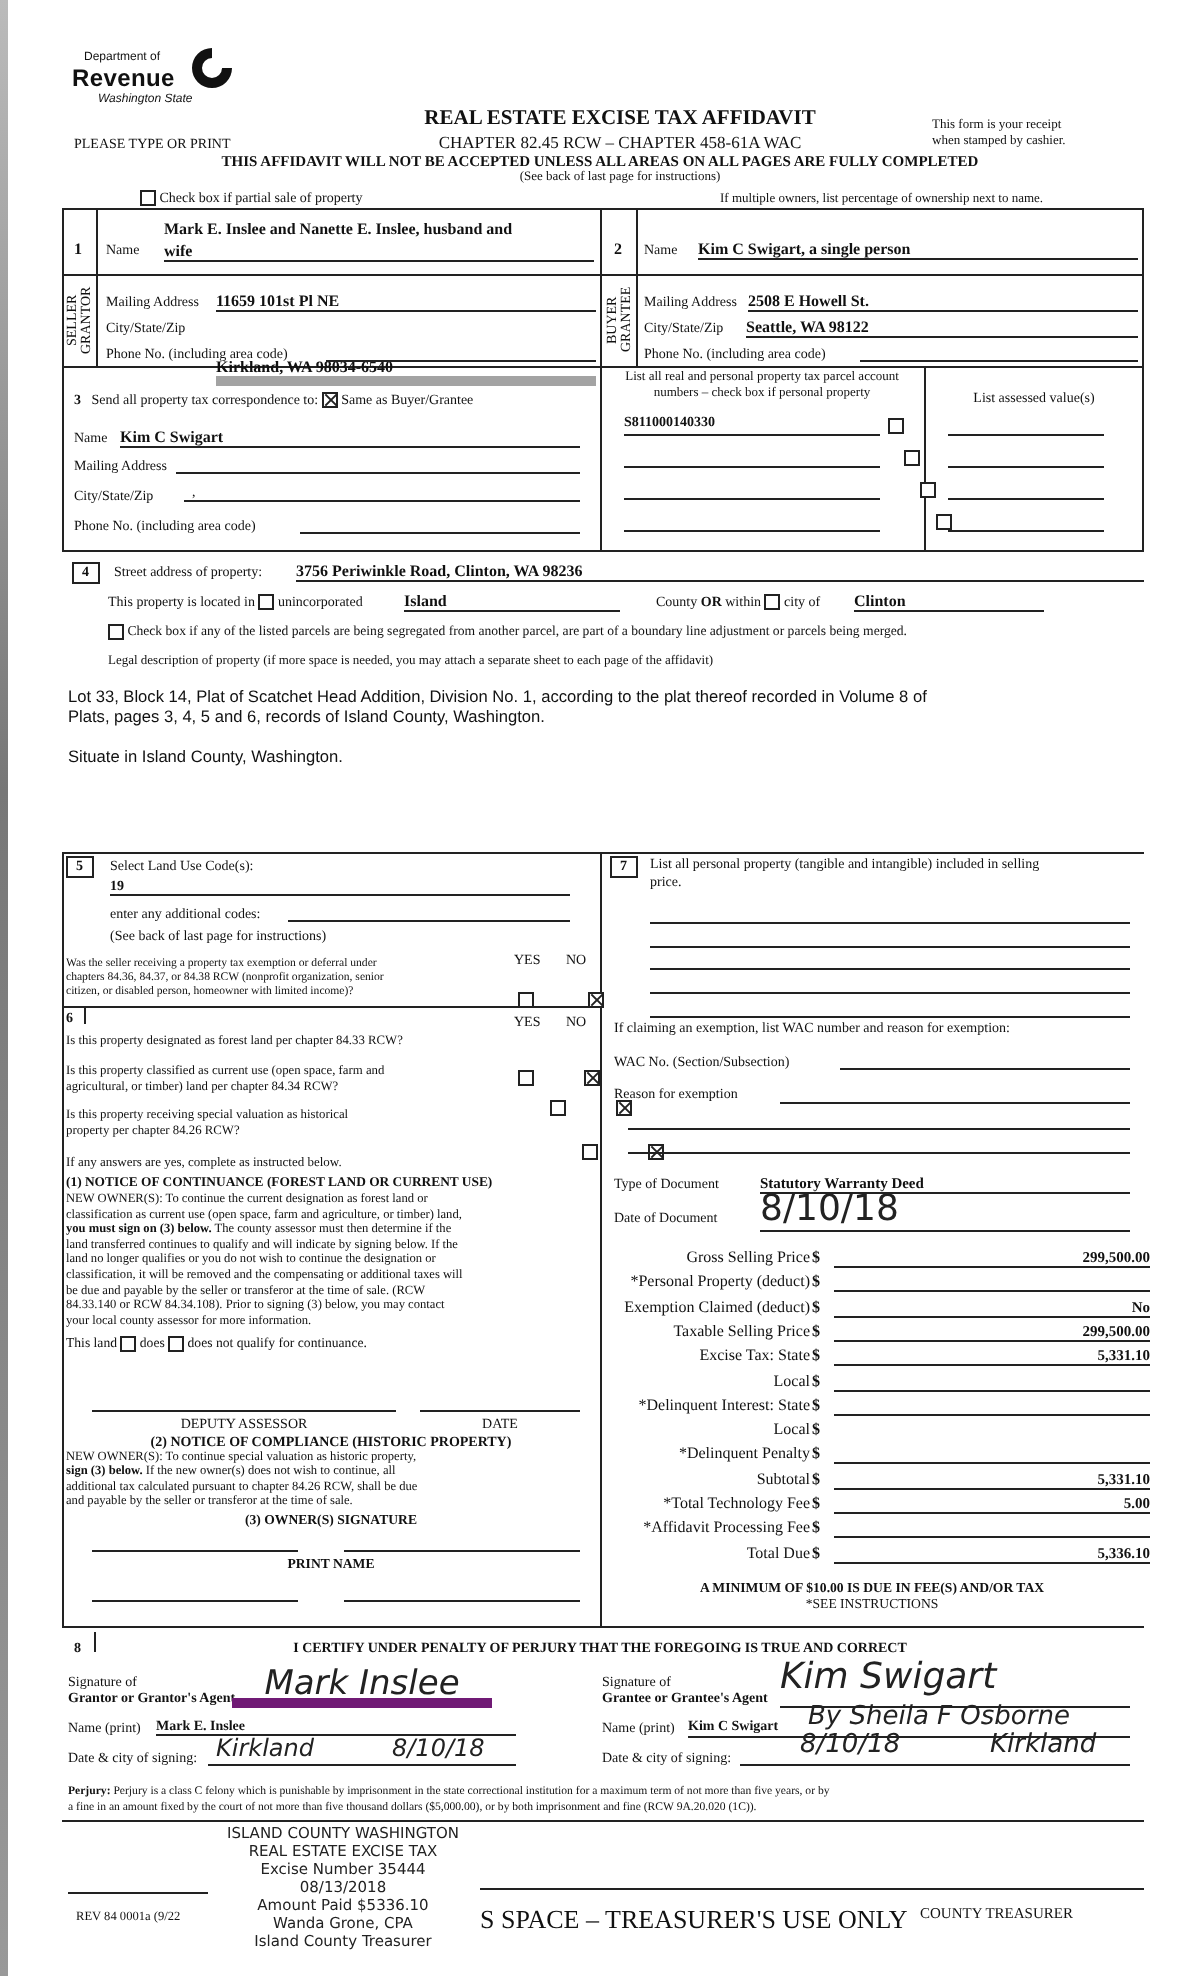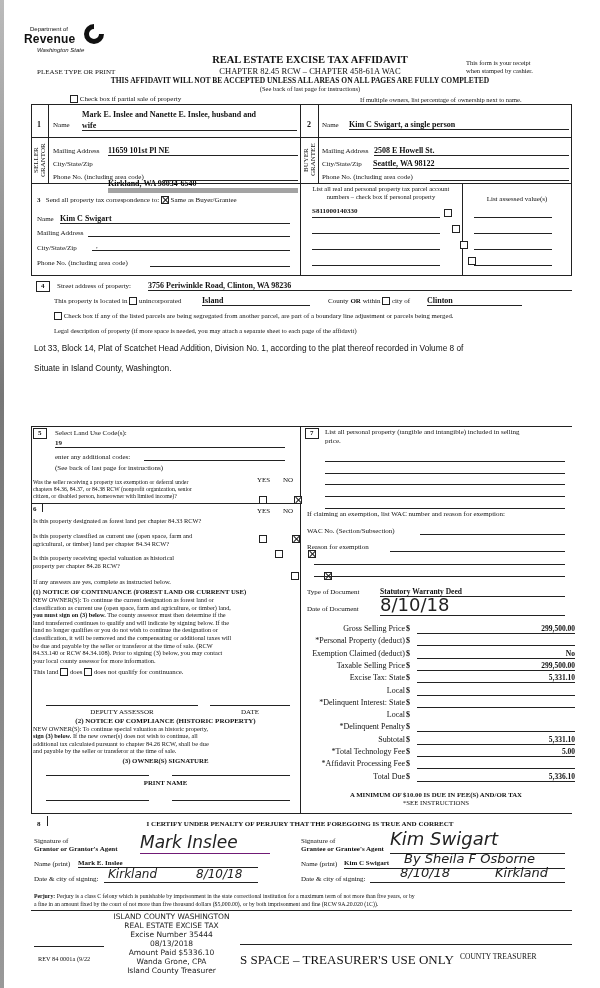--- a/index.html
+++ b/index.html
@@ -28,21 +28,21 @@
   .stamp { font-family: "DejaVu Sans", sans-serif; font-size: 7.5px; line-height: 9px; text-align: center; color: #222; }
 </style>
 </head>
 <body>
 
 
 
 <div class="abs leftbar"></div>
 
 
-<div class="abs" style="left:20px;top:14px;width:100px;height:40px;text-align:center;">
+<div class="abs" style="left:32px;top:14px;width:100px;height:40px;text-align:center;">
   <div class="abs sans" style="left:10px;top:12px;font-size:6px;">Department of</div>
   <div class="abs sans b" style="left:4px;top:18px;font-size:12px;letter-spacing:0.2px;">Revenue</div>
   <div class="abs sans" style="left:17px;top:33px;font-size:6px;font-style:italic;">Washington State</div>
   <svg class="abs" style="left:62px;top:8px;" width="24" height="24" viewBox="0 0 24 24">
     <path d="M12 2 A10 10 0 1 0 22 12 L17 12 A5 5 0 1 1 12 7 Z" fill="#111"></path>
     <path d="M10 12 Q14 8 18 11 Q15 15 11 14 Z" fill="#fff"></path>
   </svg>
 </div>
 
 <div class="abs c b" style="left:200px;top:54px;width:220px;font-size:10.5px;">REAL ESTATE EXCISE TAX AFFIDAVIT</div>
@@ -138,20 +138,21 @@
   <span>city of</span>
 </div>
 <div class="abs fill" style="left:427px;top:296px;width:95px;border-bottom:1px solid #222;">Clinton</div>
 <div class="abs" style="left:54px;top:312px;font-size:6.8px;">
   <span class="chk"></span>
   <span>Check box if any of the listed parcels are being segregated from another parcel, are part of a boundary line adjustment or parcels being merged.</span>
 </div>
 <div class="abs" style="left:54px;top:327px;font-size:6.5px;">Legal description of property (if more space is needed, you may attach a separate sheet to each page of the affidavit)</div>
 <div class="abs sans" style="left:34px;top:343px;width:540px;font-size:8.3px;line-height:10px;">
   <div>Lot 33, Block 14, Plat of Scatchet Head Addition, Division No. 1, according to the plat thereof recorded in Volume 8 of</div>
+  <div>Plats, pages 3, 4, 5 and 6, records of Island County, Washington.</div>
   <div style="margin-top:10px;">Situate in Island County, Washington.</div>
 </div>
 
 
 <div class="abs hl" style="left:31px;top:426px;width:541px;"></div>
 <div class="abs vl" style="left:300px;top:426px;height:387px;"></div>
 <div class="abs vl" style="left:31px;top:426px;height:387px;"></div>
 <div class="abs hl" style="left:31px;top:813px;width:541px;"></div>
 
 
@@ -320,21 +321,21 @@
 
 
 <div class="abs b" style="left:37px;top:820px;font-size:7px;">8</div>
 <div class="abs vl" style="left:47px;top:816px;height:10px;"></div>
 <div class="abs c b" style="left:100px;top:820px;width:400px;font-size:7px;">I CERTIFY UNDER PENALTY OF PERJURY THAT THE FOREGOING IS TRUE AND CORRECT</div>
 
 <div class="abs" style="left:34px;top:837px;font-size:7px;line-height:8px;">
   <div>Signature of</div>
   <div class="b">Grantor or Grantor's Agent</div>
 </div>
-<div class="abs sig" style="left:140px;top:832px;width:130px;border-bottom:1px solid #701a75;height:22px;font-size:17px;">Mark Inslee</div>
+<div class="abs sig" style="left:116px;top:832px;width:130px;border-bottom:5px solid #701a75;height:22px;font-size:17px;text-align:center;">Mark Inslee</div>
 <div class="abs" style="left:34px;top:860px;font-size:7px;">Name (print)</div>
 <div class="abs fill" style="left:78px;top:859px;width:180px;border-bottom:1px solid #222;font-size:7px;">Mark E. Inslee</div>
 <div class="abs" style="left:34px;top:875px;font-size:7px;">Date &amp; city of signing:</div>
 <div class="abs" style="left:104px;top:867px;width:154px;border-bottom:1px solid #222;height:16px;">
   <span class="abs sig" style="left:4px;top:0;font-size:12px;">Kirkland</span>
   <span class="abs sig" style="left:92px;top:0;font-size:12px;">8/10/18</span>
 </div>
 
 <div class="abs" style="left:301px;top:837px;font-size:7px;line-height:8px;">
   <div>Signature of</div>

